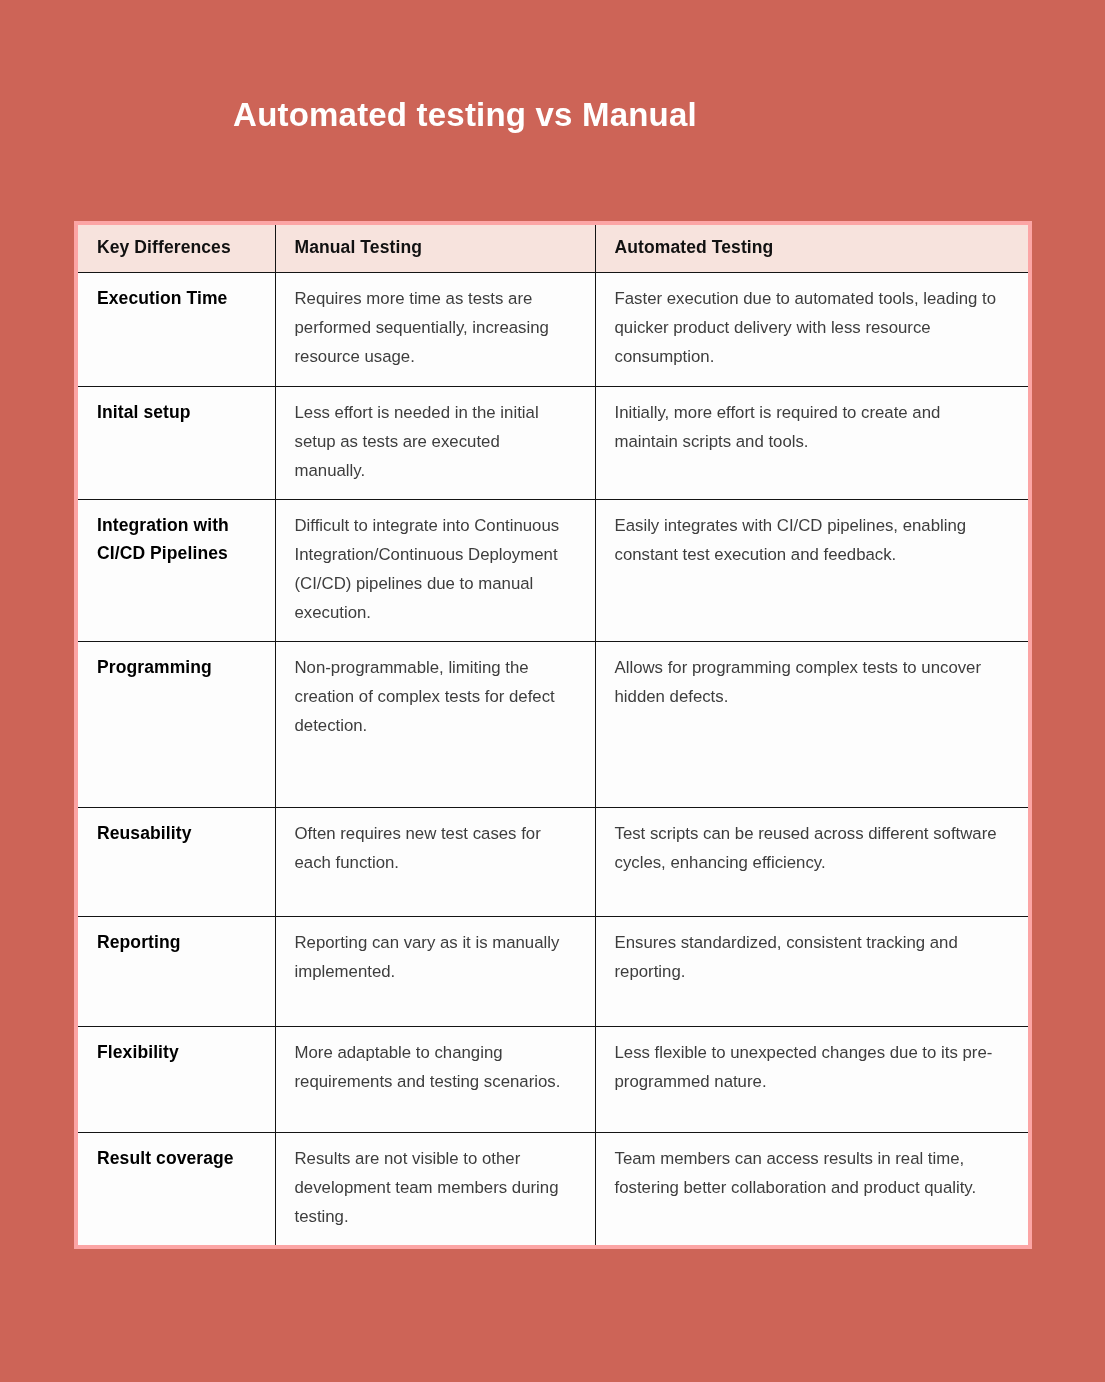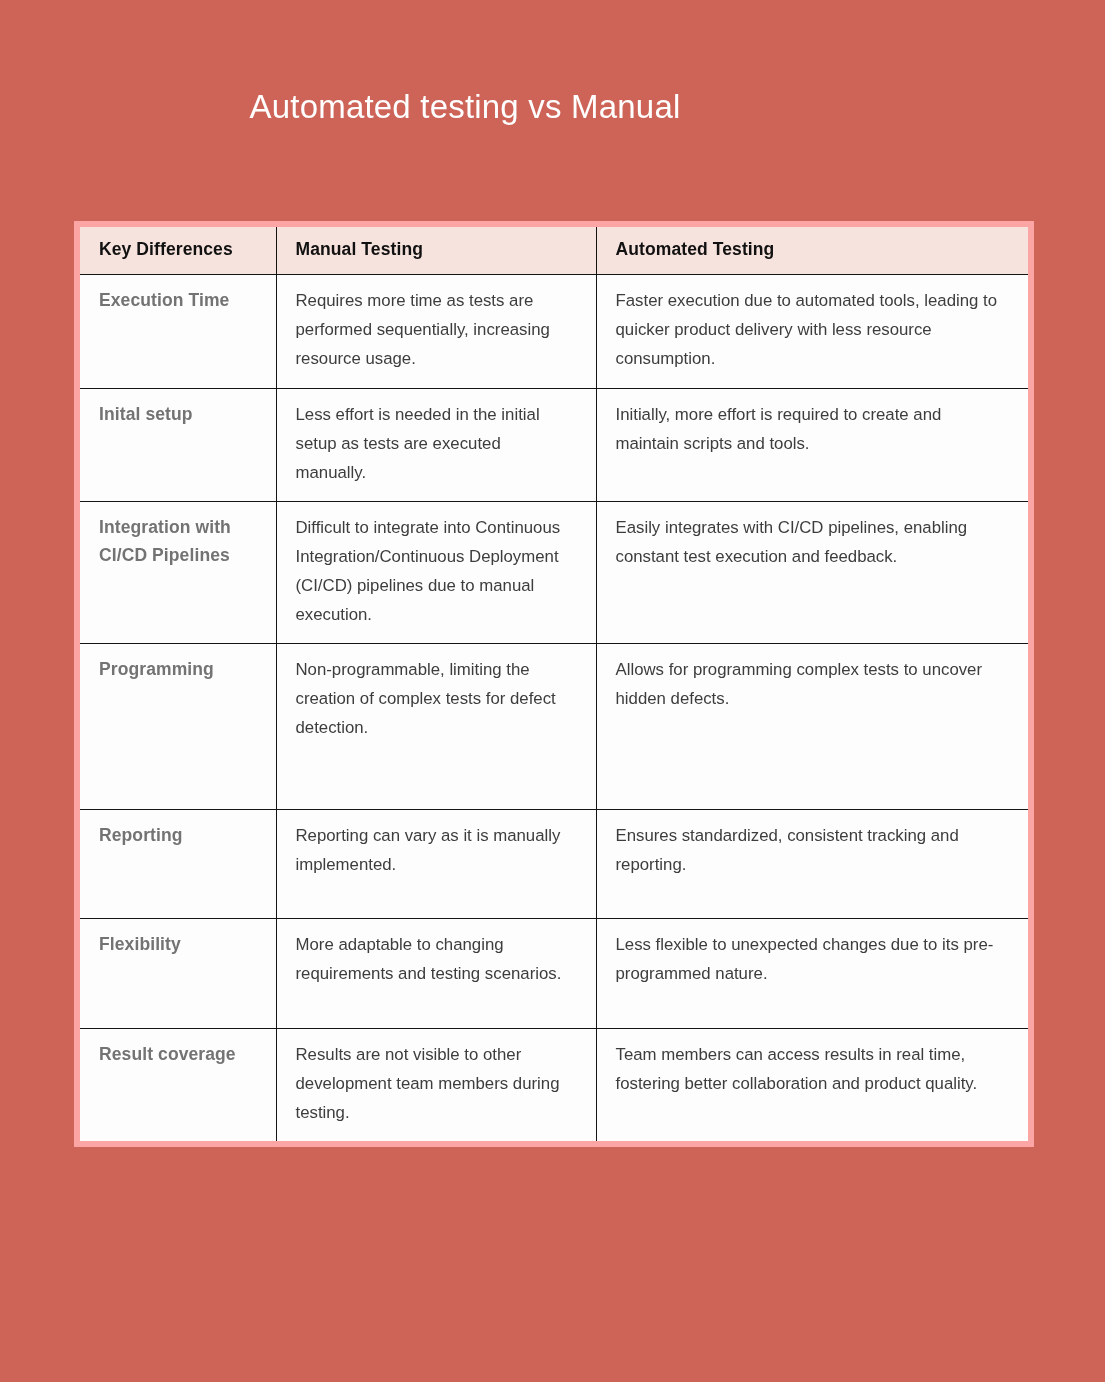--- a/index.html
+++ b/index.html
@@ -9,41 +9,41 @@
   body {
     width: 1105px;
     height: 1382px;
     background: #cd6457;
     font-family: "Liberation Sans", sans-serif;
     position: relative;
     overflow: hidden;
   }
   .title {
     position: absolute;
-    top: 64px;
+    top: 72px;
     left: 0;
     width: 930px;
     text-align: center;
     color: #ffffff;
     font-size: 33px;
-    font-weight: 400;
+    font-weight: 700;
     line-height: 41px;
     letter-spacing: 0.2px;
   }
   .title span { display: block; }
 
   .cmp-table {
     position: absolute;
     left: 74px;
     top: 221px;
     width: 954px;
     border-collapse: collapse;
     table-layout: fixed;
     background: #fdfdfd;
-    border: 6px solid #fca5a5;
+    border: 4px solid #fca5a5;
   }
   .cmp-table col.c1 { width: 199px; }
   .cmp-table col.c2 { width: 320px; }
   .cmp-table col.c3 { width: 435px; }
 
   .cmp-table th, .cmp-table td {
     border: 1.6px solid #141414;
     vertical-align: top;
     text-align: left;
     padding: 11px 20px 14px 19px;
@@ -53,21 +53,21 @@
     background: #f7e3dd;
     color: #111111;
     font-size: 17.5px;
     font-weight: 700;
     height: 45px;
     padding-top: 12px;
     letter-spacing: 0.1px;
   }
   .cmp-table td.feature {
     background: #fdfdfd;
-    color: #737373;
+    color: #000000;
     font-size: 17.5px;
     font-weight: 700;
     line-height: 28px;
     letter-spacing: 0.1px;
   }
   .cmp-table td.desc {
     background: #fdfdfd;
     color: #3d3d3d;
     font-size: 16.8px;
     font-weight: 400;
@@ -120,20 +120,25 @@
       <td class="feature">Integration with CI/CD Pipelines</td>
       <td class="desc">Difficult to integrate into Continuous Integration/Continuous Deployment (CI/CD) pipelines due to manual execution.</td>
       <td class="desc">Easily integrates with CI/CD pipelines, enabling constant test execution and feedback.</td>
     </tr>
     <tr>
       <td class="feature">Programming</td>
       <td class="desc">Non-programmable, limiting the creation of complex tests for defect detection.</td>
       <td class="desc">Allows for programming complex tests to uncover hidden defects.</td>
     </tr>
     <tr>
+      <td class="feature">Reusability</td>
+      <td class="desc">Often requires new test cases for each function.</td>
+      <td class="desc">Test scripts can be reused across different software cycles, enhancing efficiency.</td>
+    </tr>
+    <tr>
       <td class="feature">Reporting</td>
       <td class="desc">Reporting can vary as it is manually implemented.</td>
       <td class="desc">Ensures standardized, consistent tracking and reporting.</td>
     </tr>
     <tr>
       <td class="feature">Flexibility</td>
       <td class="desc">More adaptable to changing requirements and testing scenarios.</td>
       <td class="desc">Less flexible to unexpected changes due to its pre-programmed nature.</td>
     </tr>
     <tr>

